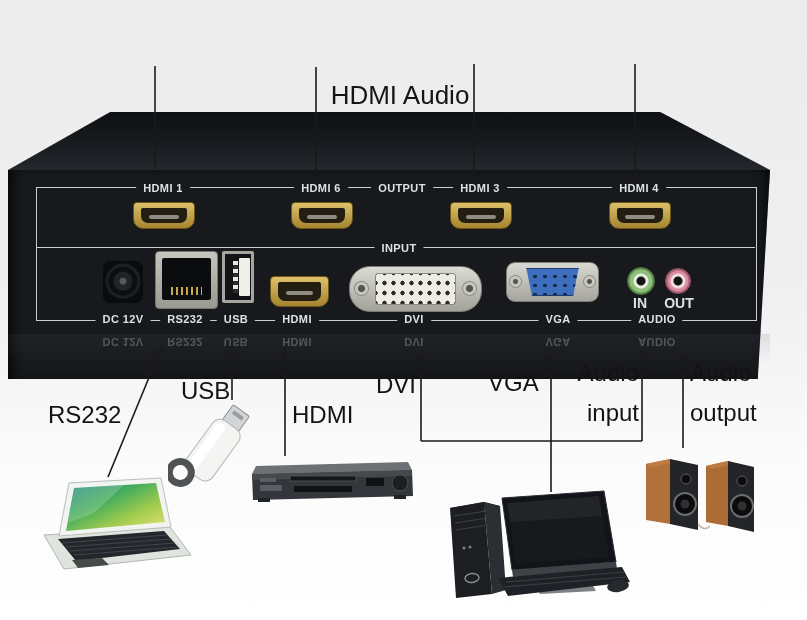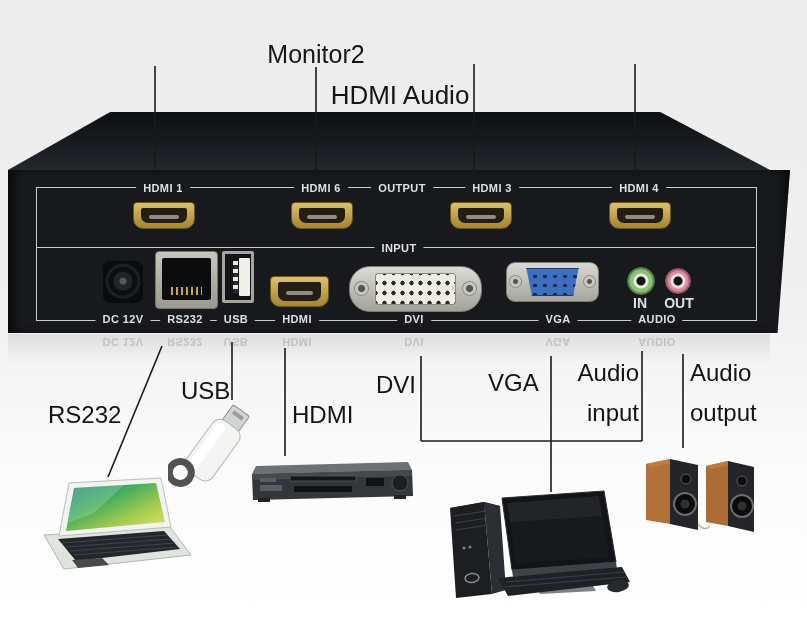--- a/index.html
+++ b/index.html
@@ -12,23 +12,23 @@
   .cable-label{position:absolute;transform:translateX(-50%);font-size:26px;color:#151515;white-space:nowrap;}
   .ann{position:absolute;font-size:24px;color:#131313;white-space:nowrap;}
   .ann2{position:absolute;font-size:24px;color:#131313;line-height:24px;}
   .ann2 div{margin-bottom:16px;}
   .ta-r{text-align:right;}
 
   
   .device-top{position:absolute;left:8px;top:112px;width:762px;height:58px;
     background:linear-gradient(180deg,#0e1013 0%,#191c20 60%,#24272c 100%);
     clip-path:polygon(13.4% 0,85.6% 0,100% 100%,0 100%);}
-  .device-front{position:absolute;left:8px;top:170px;width:762px;height:163px;
+  .device-front{position:absolute;left:8px;top:170px;width:762px;height:209px;
     background:#17191d;clip-path:polygon(0 0,100% 0,98.4% 100%,0 100%);
-    box-shadow:inset 10px 0 14px -8px #000,inset -10px 0 14px -8px #000;padding-left:20px;}
+    box-shadow:inset 10px 0 14px -8px #000,inset -10px 0 14px -8px #000;}
   .panel-border{position:absolute;left:28px;top:17px;width:719px;height:132px;
     border:1px solid #c9cdd1;}
   .panel-divider{position:absolute;left:28px;top:77px;width:719px;height:0;border-top:1px solid #c9cdd1;}
   .screw-dot{position:absolute;width:5px;height:3px;background:#3a3d42;border-radius:2px;}
 
   .line-label{position:absolute;transform:translate(-50%,-50%);background:#17191d;
     padding:0 7px;font-weight:bold;font-size:11px;letter-spacing:.4px;color:#dde1e4;white-space:nowrap;}
   .jack-label{position:absolute;transform:translate(-50%,-50%);font-weight:bold;font-size:14px;color:#dde1e4;}
 
   
@@ -70,32 +70,31 @@
     font-weight:bold;font-size:11px;letter-spacing:.4px;color:#8e9296;white-space:nowrap;}
 
   .lines{position:absolute;left:0;top:0;z-index:6;}
   .art{position:absolute;z-index:5;}
 </style>
 </head>
 <body>
 
 <div id="stage">
 
-  <div class="top-label" style="left:316px;top:40px">Monitor2</div>
   <div class="cable-label" style="left:400px;top:80px">HDMI Audio</div>
 
   <div class="device-top"></div>
   <div class="device-front">
     <div class="panel-border"></div>
     <div class="panel-divider"></div>
 
     <div class="line-label" style="left:155px;top:18px">HDMI 1</div>
     <div class="line-label" style="left:313px;top:18px">HDMI 6</div>
     <div class="line-label" style="left:394px;top:18px">OUTPUT</div>
-    <div class="line-label" style="left:484px;top:18px">HDMI 3</div>
+    <div class="line-label" style="left:472px;top:18px">HDMI 3</div>
     <div class="line-label" style="left:631px;top:18px">HDMI 4</div>
     <div class="line-label" style="left:391px;top:78px">INPUT</div>
 
     <div class="hdmi-port" style="left:125px;top:32px;width:60px;height:25px">
         <i></i>
       </div>
     <div class="hdmi-port" style="left:283px;top:32px;width:60px;height:25px">
         <i></i>
       </div>
     <div class="hdmi-port" style="left:442px;top:32px;width:60px;height:25px">

